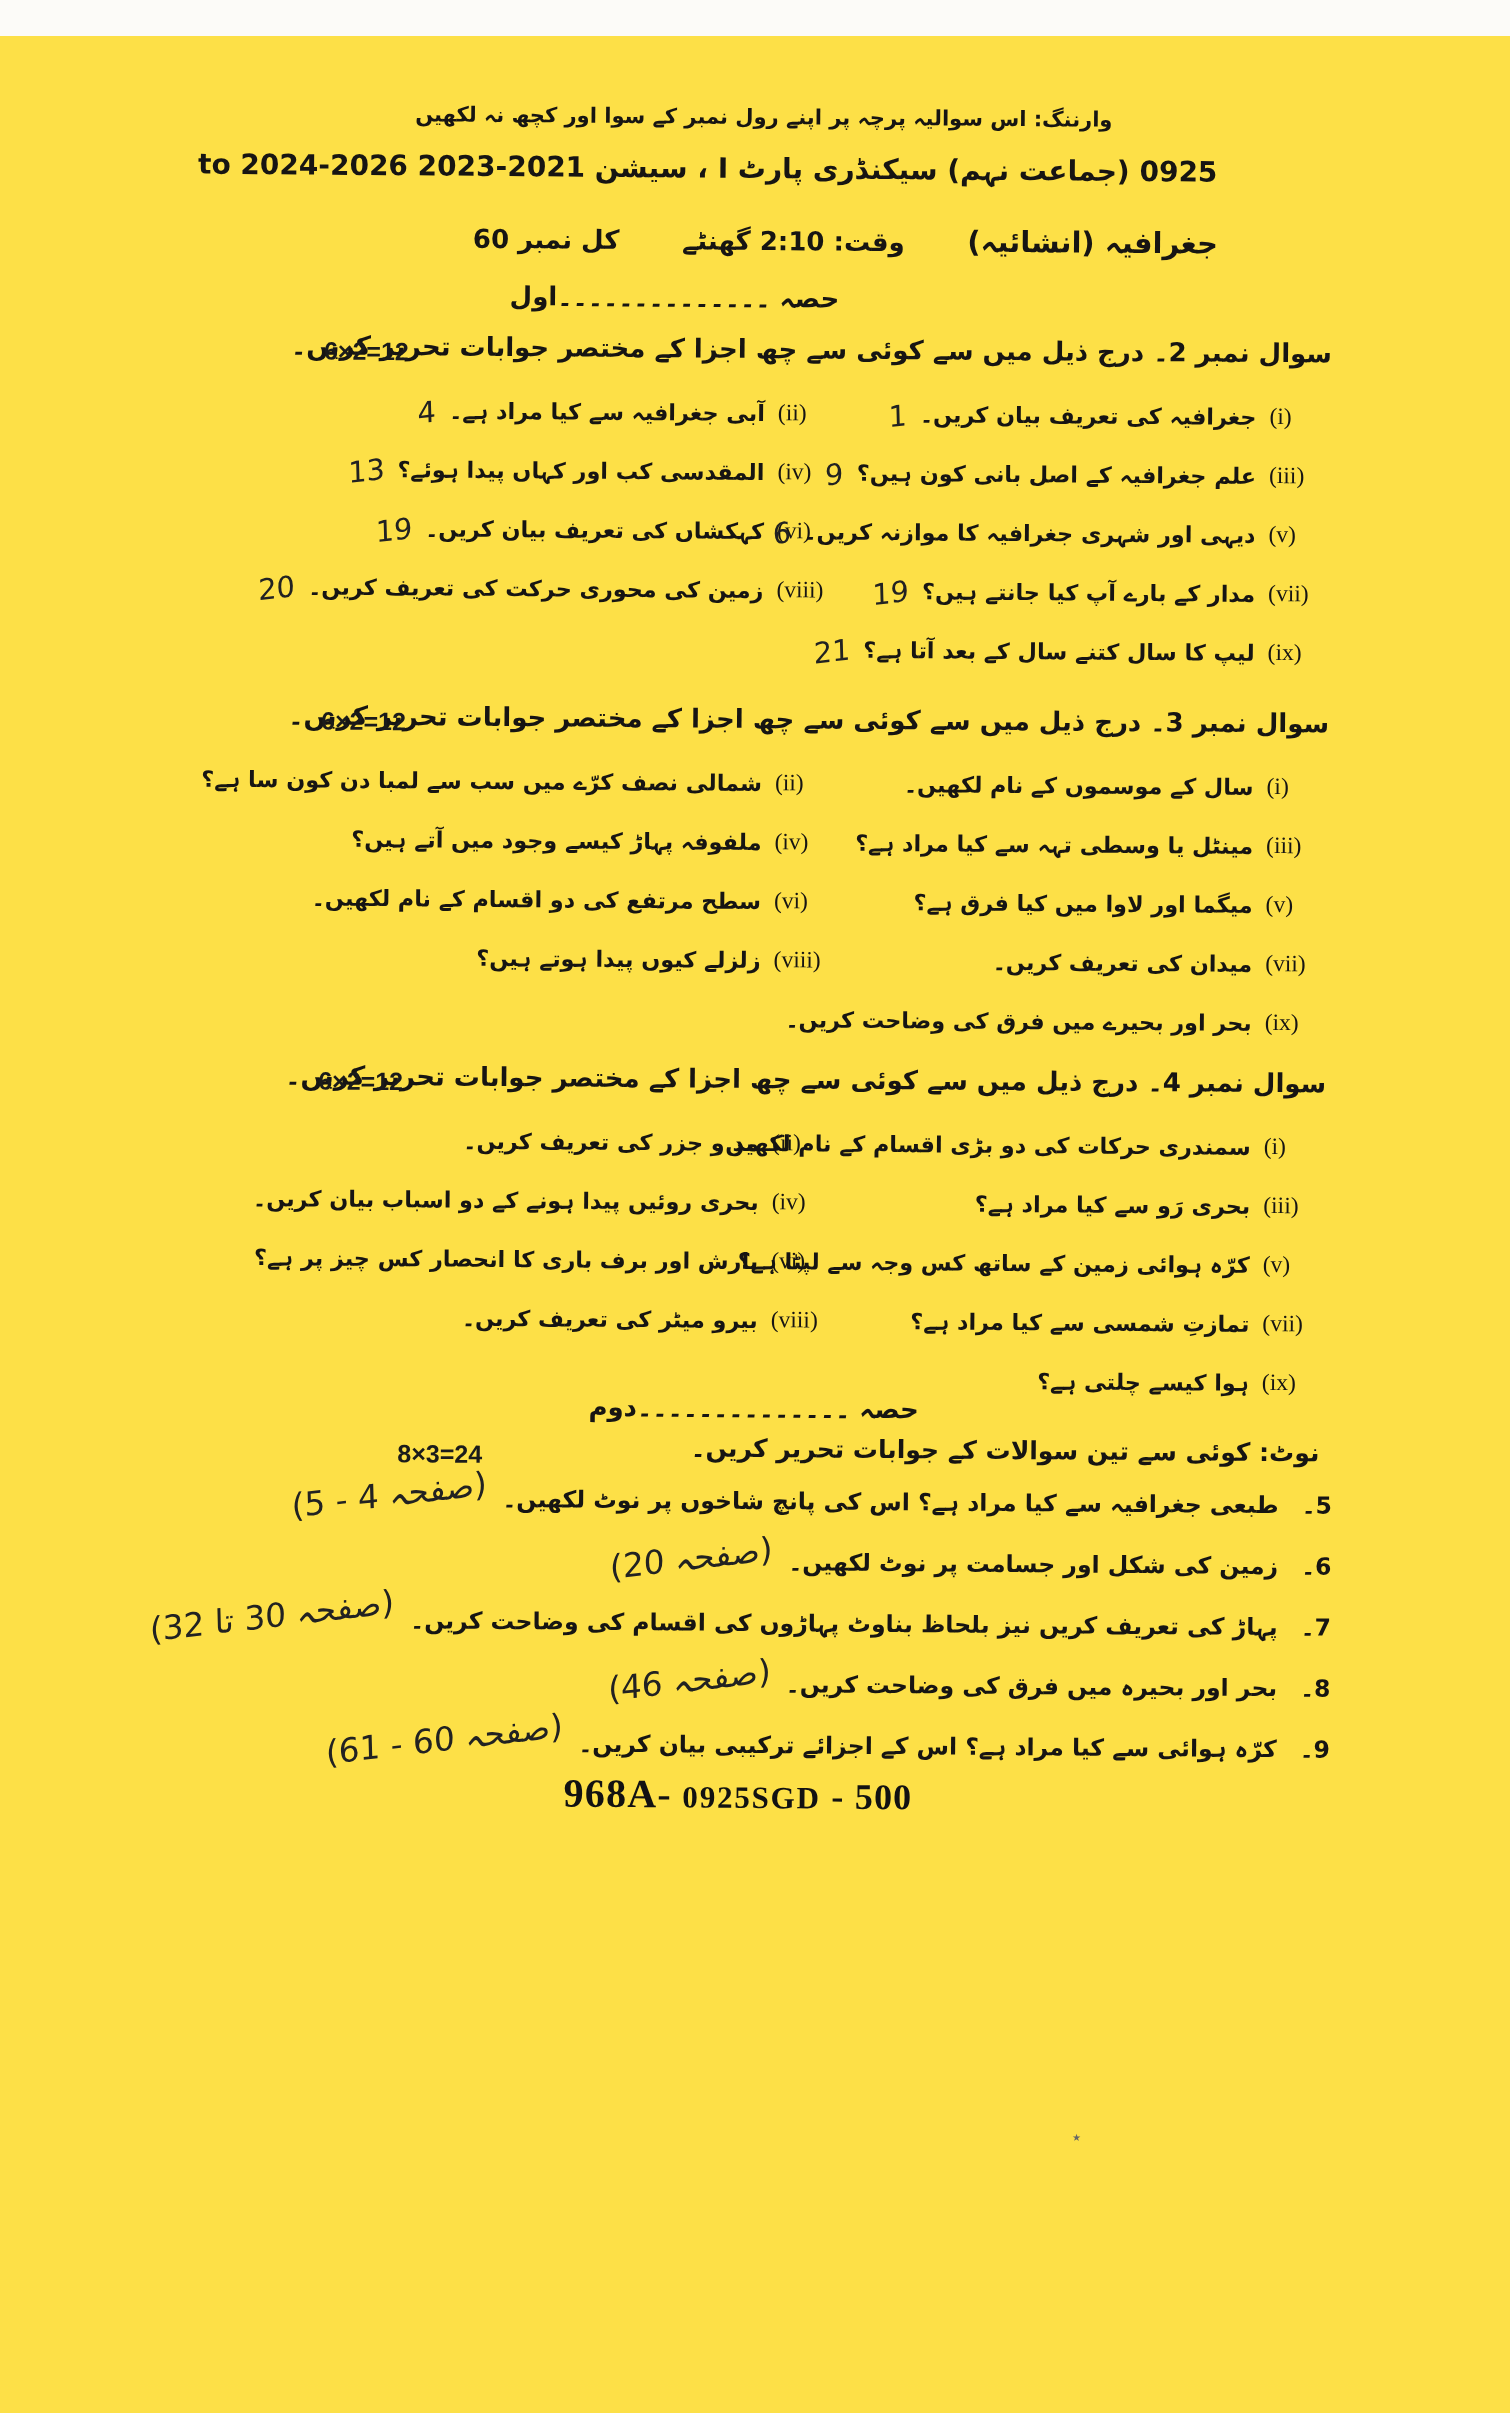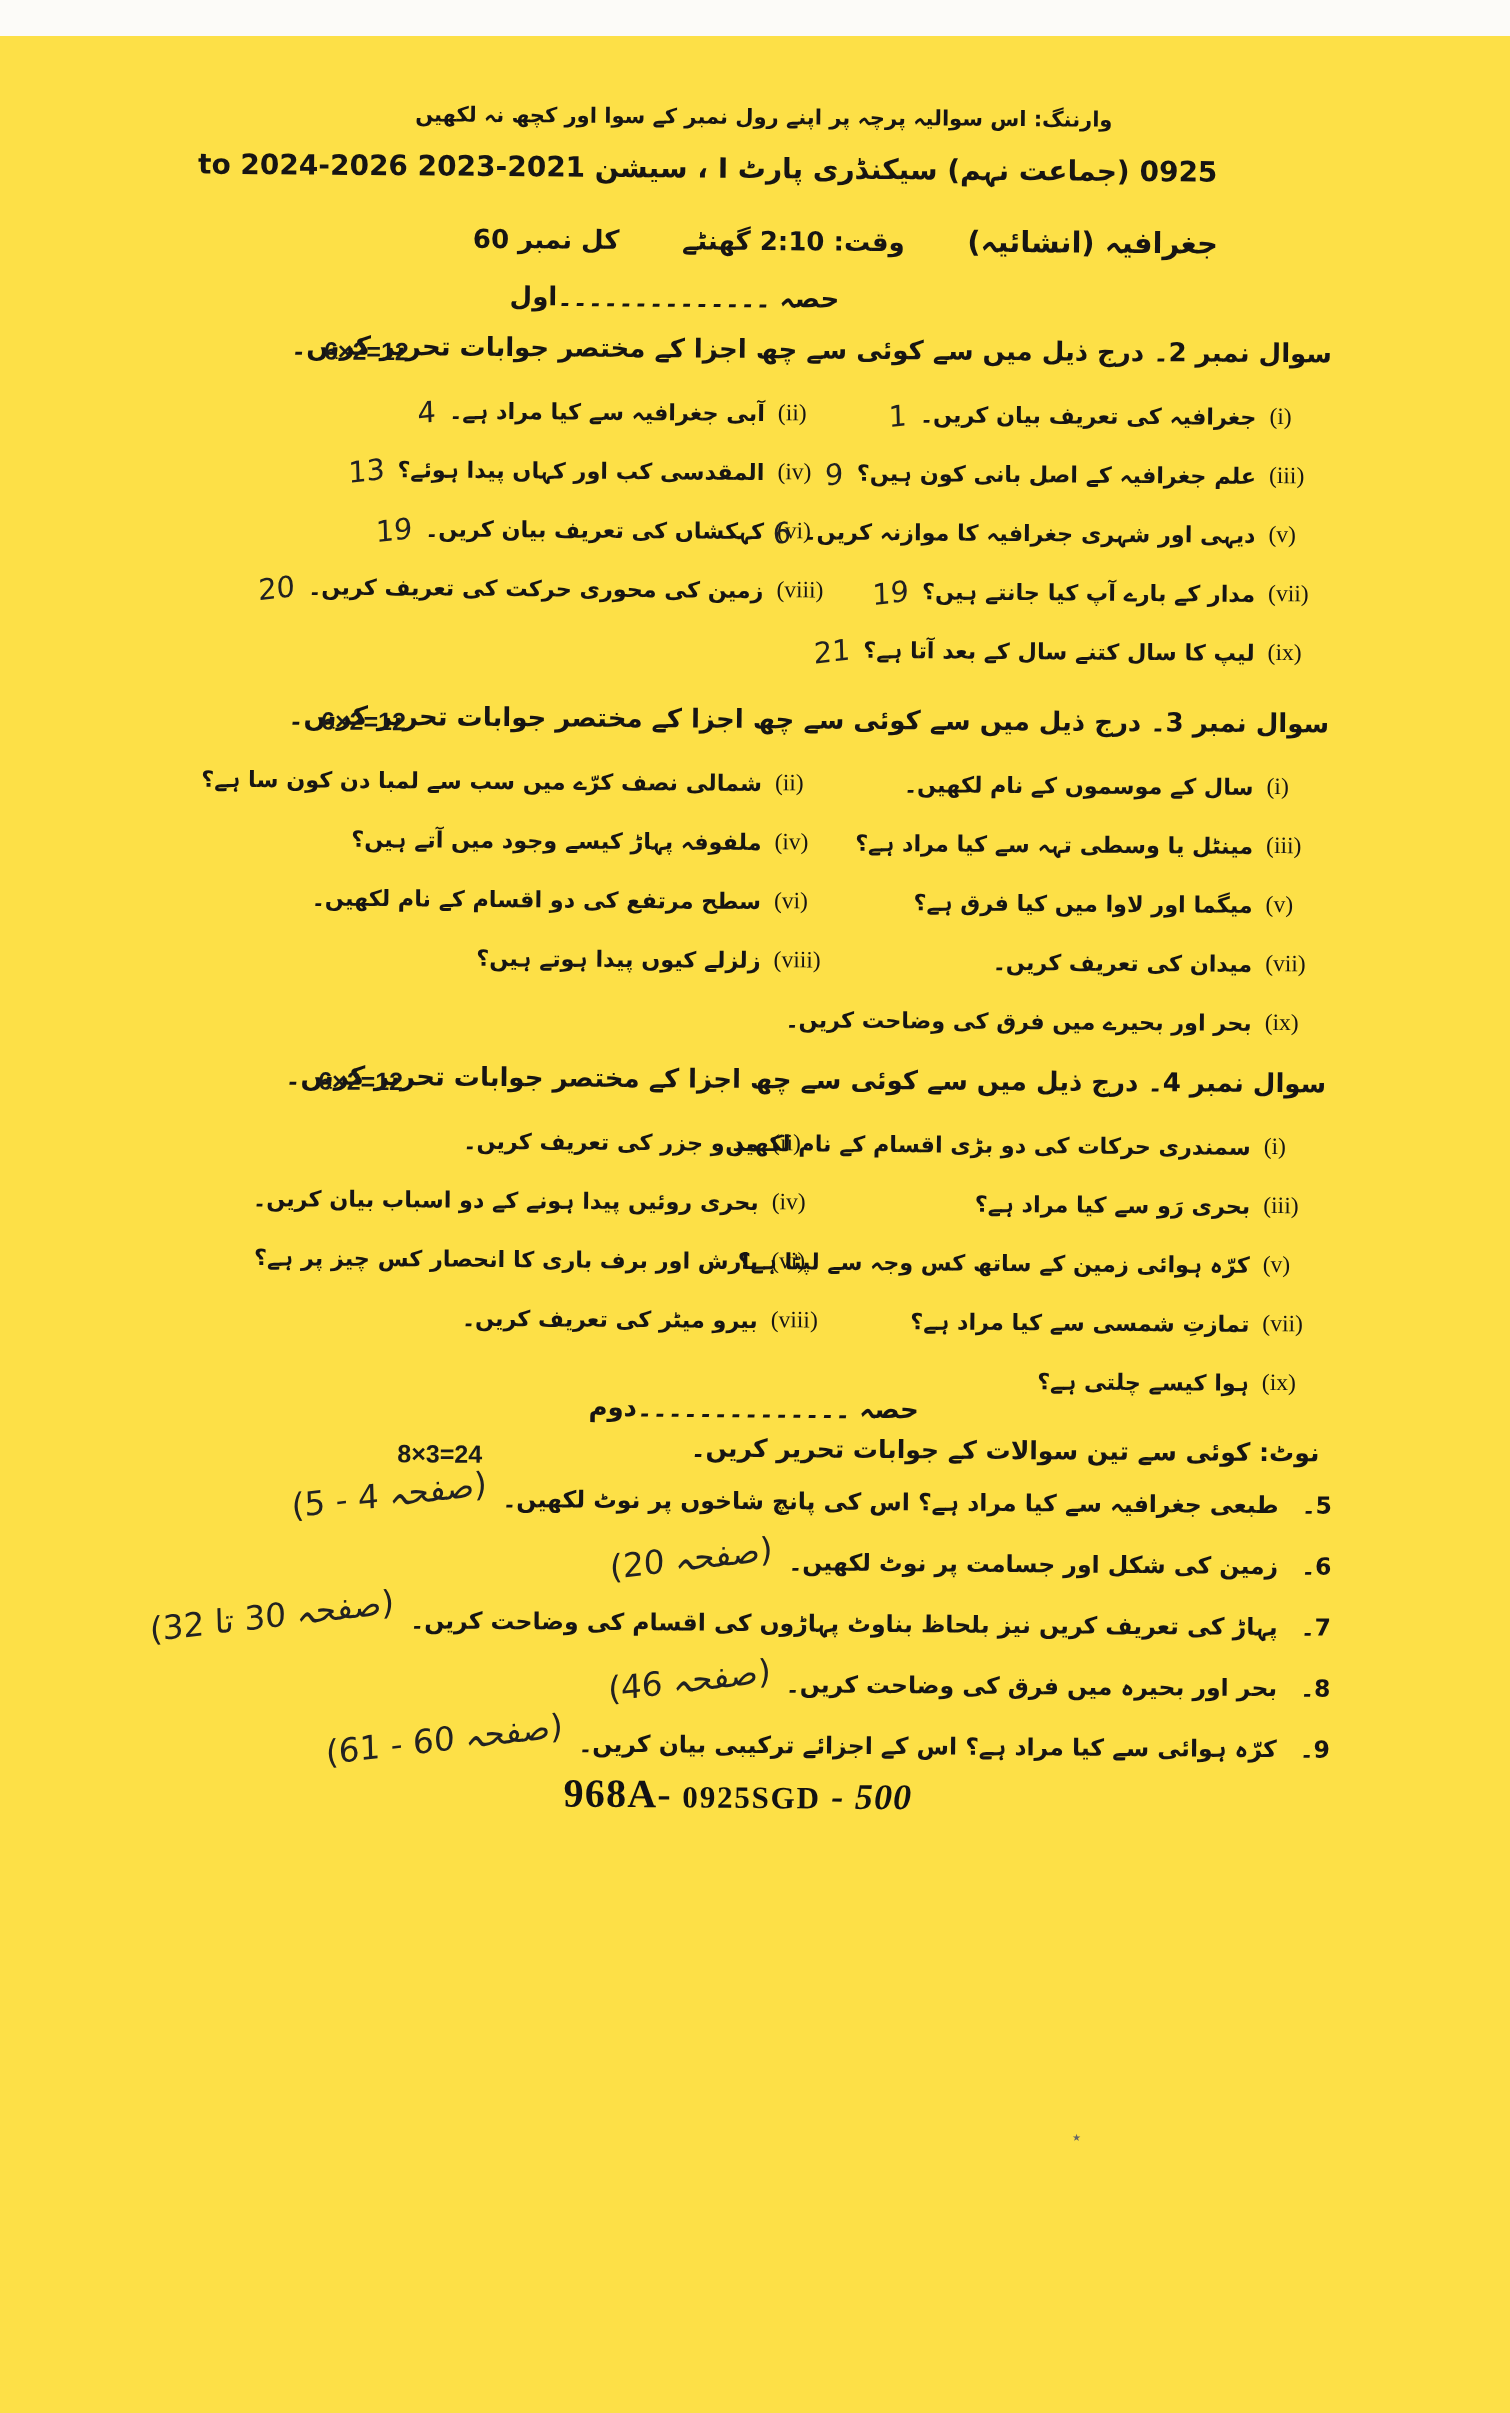--- a/index.html
+++ b/index.html
@@ -41,21 +41,21 @@
   .p2row{display:flex;direction:rtl;align-items:center;gap:15.3px;height:61px;
          font-size:23.5px;white-space:nowrap;}
   .p2num{font-weight:700;min-width:38px;flex:none;}
   .p2text{font-weight:600;}
   .p2ref{font-size:33px;top:-3.5px;}
   .footer{position:absolute;top:1735px;left:568px;display:flex;direction:ltr;
           align-items:baseline;gap:10.6px;font-family:"Liberation Serif",serif;
           font-weight:700;color:#121212;}
   .f1{font-size:40px;letter-spacing:1.2px;}
   .f2{font-size:31px;letter-spacing:1.8px;}
-  .f3{font-size:36px;letter-spacing:1.2px;font-style:italic;}
+  .f3{font-size:36px;letter-spacing:1.2px;}
   .artifact{position:absolute;top:2089px;left:1079px;font-size:16.5px;color:#666;direction:ltr;}
 </style>
 </head>
 <body>
 
 <div class="page">
   <div class="content">
 
     <div class="warning">وارننگ: اس سوالیہ پرچہ پر اپنے رول نمبر کے سوا اور کچھ نہ لکھیں</div>
     <div class="paper-line">0925 (جماعت نہم) سیکنڈری پارٹ I ، سیشن 2021-2023 to 2024-2026</div>

